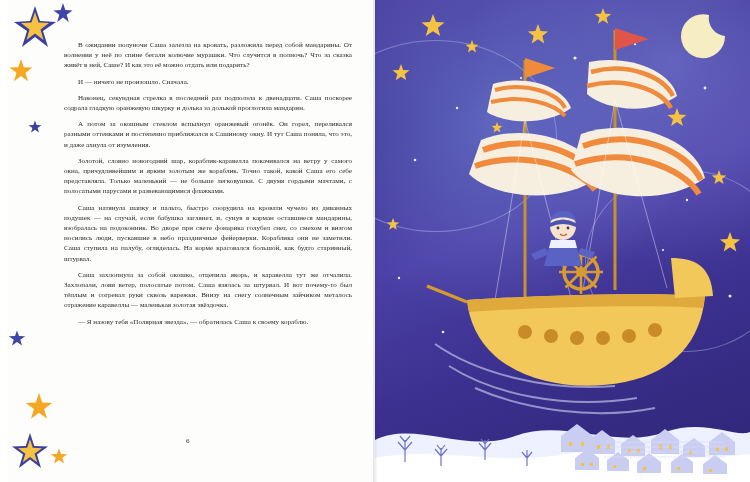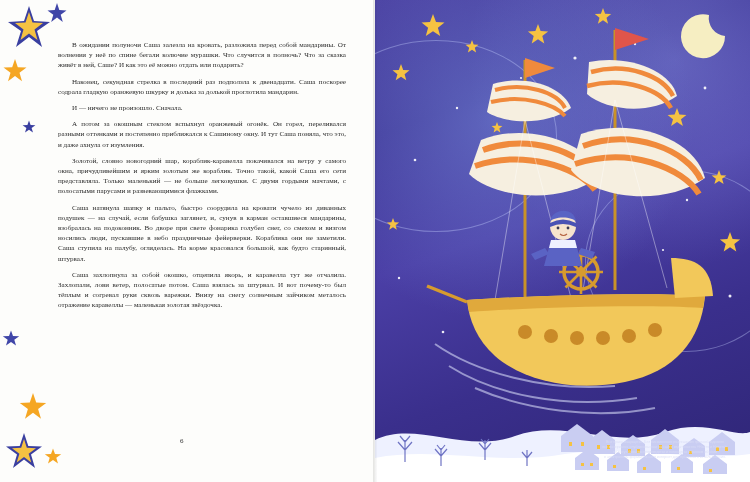--- a/index.html
+++ b/index.html
@@ -14,21 +14,21 @@
     position: relative;
     width: 750px;
     height: 482px;
     overflow: hidden;
     background: #ffffff;
   }
 
   
   .left-page {
     position: absolute;
-    left: 0; top: 0;
+    left: 6px; top: 0;
     width: 375px; height: 482px;
     background: #fdfdfb;
     overflow: hidden;
   }
   
   .star {
     position: absolute;
     display: block;
   }
   .star svg { display: block; }
@@ -157,26 +157,27 @@
       </svg>
     </span>
     <span class="star" style="left:44px; top:448px;">
       <svg width="18" height="18" viewBox="0 0 18 18">
         <path d="M9 0.5 L11 6 L17.2 6.2 L12.3 9.8 L14 15.6 L9 12.1 L4 15.6 L5.7 9.8 L0.8 6.2 L7 6 Z" fill="#f5a623"></path>
       </svg>
     </span>
 
     <div class="text-col">
       <p>В ожидании полуночи Саша залезла на кровать, разложила перед собой мандарины. От волнения у неё по спине бегали колючие мурашки. Что случится в полночь? Что за сказка живёт в ней, Саше? И как это её можно отдать или подарить?</p>
+      <p>И — ничего не произошло. Сначала.</p>
       <p>Наконец, секундная стрелка в последний раз подползла к двенадцати. Саша поскорее содрала гладкую оранжевую шкурку и долька за долькой проглотила мандарин.</p>
-      <p>И — ничего не произошло. Сначала.</p>
       <p>А потом за окошным стеклом вспыхнул оранжевый огонёк. Он горел, переливался разными оттенками и постепенно приближался к Сашиному окну. И тут Саша поняла, что это, и даже ахнула от изумления.</p>
-      <p>Золотой, словно новогодний шар, кораблик-каравелла покачивался на ветру у самого окна, причудливейшим и ярким золотым же кораблик. Точно такой, какой Саша его сети представляла. Только маленький — не больше легковушки. С двумя гордыми мачтами, с полосатыми парусами и развевающимися флажками.</p>
+      <p>Золотой, словно новогодний шар, кораблик-каравелла покачивался на ветру у самого окна, причудливейшим и ярким золотым же кораблик. Точно такой, какой Саша его себе представляла. Только маленький — не больше легковушки. С двумя гордыми мачтами, с полосатыми парусами и развевающимися флажками.</p>
       <p>Саша натянула шапку и пальто, быстро соорудила на кровати чучело из диванных подушек — на случай, если бабушка заглянет, и, сунув в карман оставшиеся мандарины, взобралась на подоконник. Во дворе при свете фонарика голубел снег, со смехом и визгом носились люди, пускавшие в небо праздничные фейерверки. Кораблика они не заметили. Саша ступила на палубу, огляделась. На корме красовался большой, как будто старинный, штурвал.</p>
       <p>Саша захлопнула за собой окошко, отцепила якорь, и каравелла тут же отчалила. Захлопали, лови ветер, полосатые потом. Саша взялась за штурвал. И вот почему-то был тёплым и согревал руки сквозь варежки. Внизу на снегу солнечным зайчиком металось отражение каравеллы — маленькая золотая звёздочка.</p>
+      <p>— Я назову тебя «Полярная звезда», — обратилась Саша к своему кораблю.</p>
     </div>
 
     <div class="page-num">6</div>
   </div>
 
   <div class="right-page">
     <div class="sky"></div>
 
     <div class="swirl" style="left:-60px; top:40px;  width:240px; height:190px;"></div>
     <div class="swirl2" style="left:-30px; top:90px;  width:200px; height:160px;"></div>

